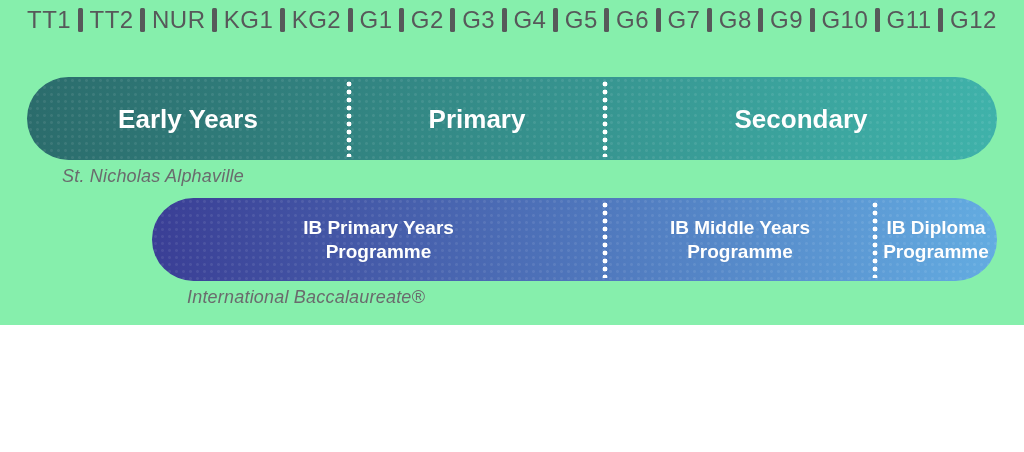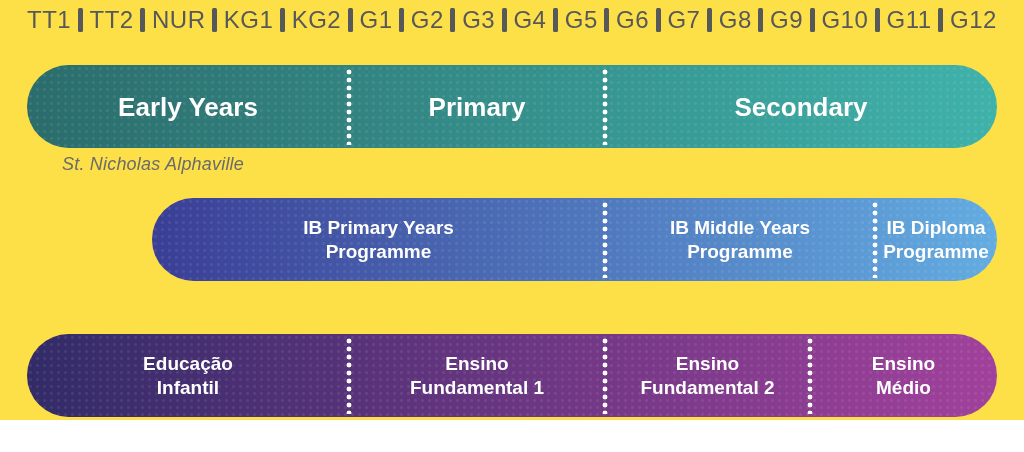--- a/index.html
+++ b/index.html
@@ -4,22 +4,22 @@
 <style>
   html, body {
     margin: 0;
     padding: 0;
     background: #ffffff;
     font-family: "Liberation Sans", "DejaVu Sans", sans-serif;
   }
   .chart {
     position: relative;
     width: 1024px;
-    height: 420px;
-    background: #fde047;
+    height: 325px;
+    background: #86efac;
     overflow: hidden;
   }
 
   
   .grade-row {
     position: absolute;
     top: 4px;
     left: 27px;
     width: 970px;
     height: 32px;
@@ -42,21 +42,21 @@
     text-indent: -9999px;
     overflow: hidden;
   }
 
   
   .bar-row {
     position: absolute;
     left: 27px;
     width: 970px;
   }
-  .row0 { top: 65px; }
+  .row0 { top: 77px; }
   .row1 { top: 198px; }
   .row2 { top: 334px; }
 
   .bar {
     position: relative;
     height: 83px;
     border-radius: 42px;
     display: flex;
     align-items: stretch;
   }
@@ -174,20 +174,21 @@
           <div class="seg" style="width: 270px;">
             <div class="seg-label">IB Middle Years
 Programme</div>
           </div>
           <div class="divider" style="left: 723px;"></div>
           <div class="seg" style="width: 122px;">
             <div class="seg-label">IB Diploma
 Programme</div>
           </div>
         </div>
+        <div class="caption" style="margin-left: 160px;">International Baccalaureate®</div>
       </div>
       <div class="bar-row row2">
         <div class="bar" style="margin-left: 0px; width: 970px; background: linear-gradient(90deg, rgb(50, 43, 104), rgb(161, 65, 155));">
           <div class="seg" style="width: 322px;">
             <div class="seg-label">Educação
 Infantil</div>
           </div>
           <div class="divider" style="left: 322px;"></div>
           <div class="seg" style="width: 256px;">
             <div class="seg-label">Ensino

